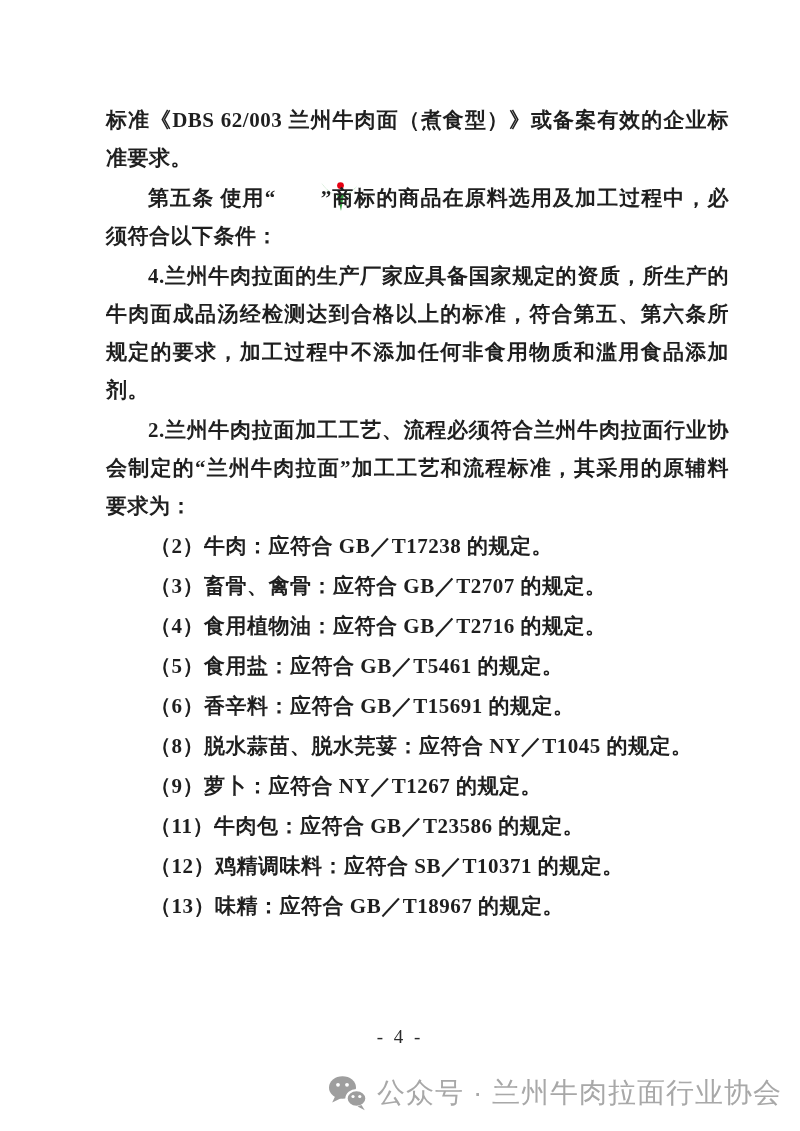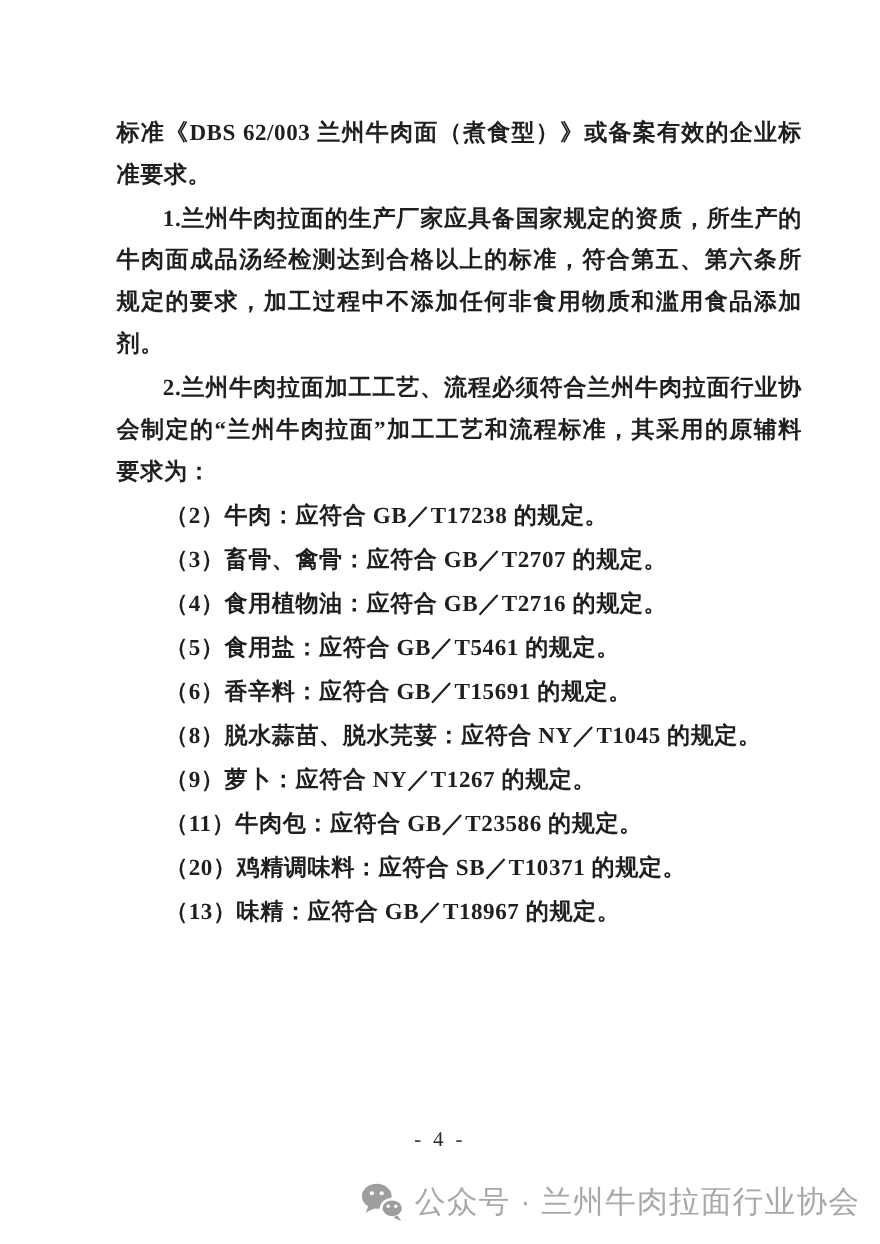--- a/index.html
+++ b/index.html
@@ -65,34 +65,41 @@
 </style>
 </head>
 <body>
 
 <div class="page">
 
   <div class="doc">
 
     <p>标准《DBS 62/003 兰州牛肉面（煮食型）》或备案有效的企业标准要求。</p>
 
+    <p class="indent"><span>第五条 使用“</span><span class="tm-logo"><svg width="41" height="31" viewBox="0 0 41 31" xmlns="http://www.w3.org/2000/svg">
+          <circle cx="20.5" cy="4.6" r="3.4" fill="#e60012"></circle>
+          <path d="M1,1.5 C9,12.5 15,15 19.8,13.6 C24.5,15 31.5,12.5 40,1.5
+                   C32,11.5 27.5,13.8 23.8,14.3
+                   L21,30 L17.3,14.3
+                   C13.5,13.8 9,11.5 1,1.5 Z" fill="#37a344"></path>
+        </svg></span><span>”商标的商品在原料选用及加工过程中，必须符合以下条件：</span></p>
 
-    <p class="indent">1.兰州牛肉拉面的生产厂家应具备国家规定的资质，所生产的牛肉面成品汤经检测达到合格以上的标准，符合第五、第六条所规定的要求，加工过程中不添加任何非食用物质和滥用食品添加剂。</p>
+    <p class="indent">4.兰州牛肉拉面的生产厂家应具备国家规定的资质，所生产的牛肉面成品汤经检测达到合格以上的标准，符合第五、第六条所规定的要求，加工过程中不添加任何非食用物质和滥用食品添加剂。</p>
 
     <p class="indent">2.兰州牛肉拉面加工工艺、流程必须符合兰州牛肉拉面行业协会制定的“兰州牛肉拉面”加工工艺和流程标准，其采用的原辅料要求为：</p>
 
     <p class="item-indent">（2）牛肉：应符合 GB／T17238 的规定。</p>
     <p class="item-indent">（3）畜骨、禽骨：应符合 GB／T2707 的规定。</p>
     <p class="item-indent">（4）食用植物油：应符合 GB／T2716 的规定。</p>
     <p class="item-indent">（5）食用盐：应符合 GB／T5461 的规定。</p>
     <p class="item-indent">（6）香辛料：应符合 GB／T15691 的规定。</p>
     <p class="item-indent">（8）脱水蒜苗、脱水芫荽：应符合 NY／T1045 的规定。</p>
     <p class="item-indent">（9）萝卜：应符合 NY／T1267 的规定。</p>
     <p class="item-indent">（11）牛肉包：应符合 GB／T23586 的规定。</p>
-    <p class="item-indent">（20）鸡精调味料：应符合 SB／T10371 的规定。</p>
+    <p class="item-indent">（12）鸡精调味料：应符合 SB／T10371 的规定。</p>
     <p class="item-indent">（13）味精：应符合 GB／T18967 的规定。</p>
 
   </div>
 
   <div class="page-num">- 4 -</div>
 
   <div class="watermark">
     <span class="wechat-icon">
       <svg width="40" height="37" viewBox="0 0 40 37" xmlns="http://www.w3.org/2000/svg">
         <g fill="#9e9e9e">

